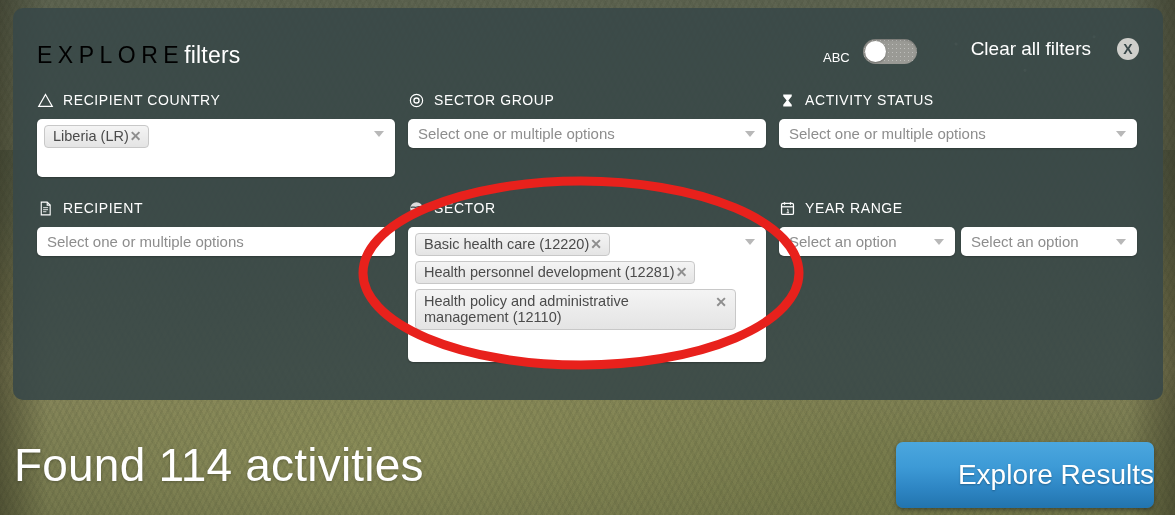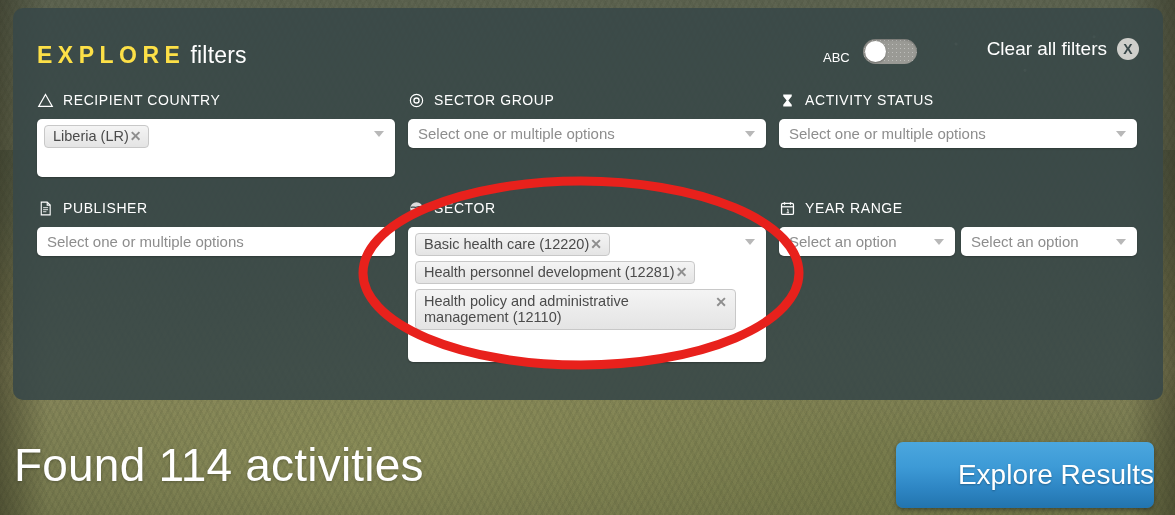--- a/index.html
+++ b/index.html
@@ -75,24 +75,23 @@
     left: 24px; right: 24px; top: 26px; height: 42px;
   }
   .brand {
     font-size: 23px;
     color: #ffffff;
     letter-spacing: .2px;
     white-space: nowrap;
     line-height: 42px;
   }
   .brand .explore {
-    color: #fde047;
-    font-weight: bold;
+    color: #000000;
+    font-weight: normal;
     letter-spacing: 5.5px;
-    margin-right: 5px;
   }
   .brand .filters { font-weight: normal; }
 
   #abc-group {
     position: absolute;
     left: 786px; top: 4px;
     display: flex; align-items: center; gap: 13px;
   }
   .abc-label { color: #fff; font-size: 13px; margin-top: 12px; }
   .toggle {
@@ -107,21 +106,21 @@
   .toggle .knob {
     position: absolute; left: 2px; top: 2px;
     width: 21px; height: 21px; border-radius: 50%;
     background: #ffffff;
     box-shadow: 0 1px 2px rgba(0,0,0,.3);
   }
 
   #clear-all {
     position: absolute;
     right: 0; top: 4px;
-    display: flex; align-items: center; gap: 10px;
+    display: flex; align-items: center; gap: 26px;
     cursor: pointer;
   }
   #clear-all .label { color: #fff; font-size: 19px; white-space: nowrap; }
   .x-circle {
     width: 22px; height: 22px; border-radius: 50%;
     background: #cfcfcb;
     color: #39484a;
     font-size: 14px; font-weight: bold;
     display: flex; align-items: center; justify-content: center;
     line-height: 1;
@@ -321,21 +320,21 @@
     </div>
   </div>
 
   <div class="filter-col col-1 row-2">
     <div class="filter-label">
       <svg class="ic" viewBox="0 0 20 20">
         <path d="M5 2.5 H12 L15.5 6 V17.5 H5 Z" fill="none" stroke="#ffffff" stroke-width="1.3"></path>
         <path d="M12 2.5 V6 H15.5" fill="none" stroke="#ffffff" stroke-width="1.3"></path>
         <path d="M7.2 9 H13 M7.2 11.4 H13 M7.2 13.8 H11" stroke="#ffffff" stroke-width="1"></path>
       </svg>
-      <span>PUBLISHER</span>
+      <span>RECIPIENT</span>
     </div>
     <div class="field single">
       <span class="placeholder">Select one or multiple options</span>
     </div>
   </div>
 
   <div class="filter-col col-2 row-2">
     <div class="filter-label">
       <svg class="ic" viewBox="0 0 20 20">
         <circle cx="10" cy="10" r="7.4" fill="#dcdcdc"></circle>

